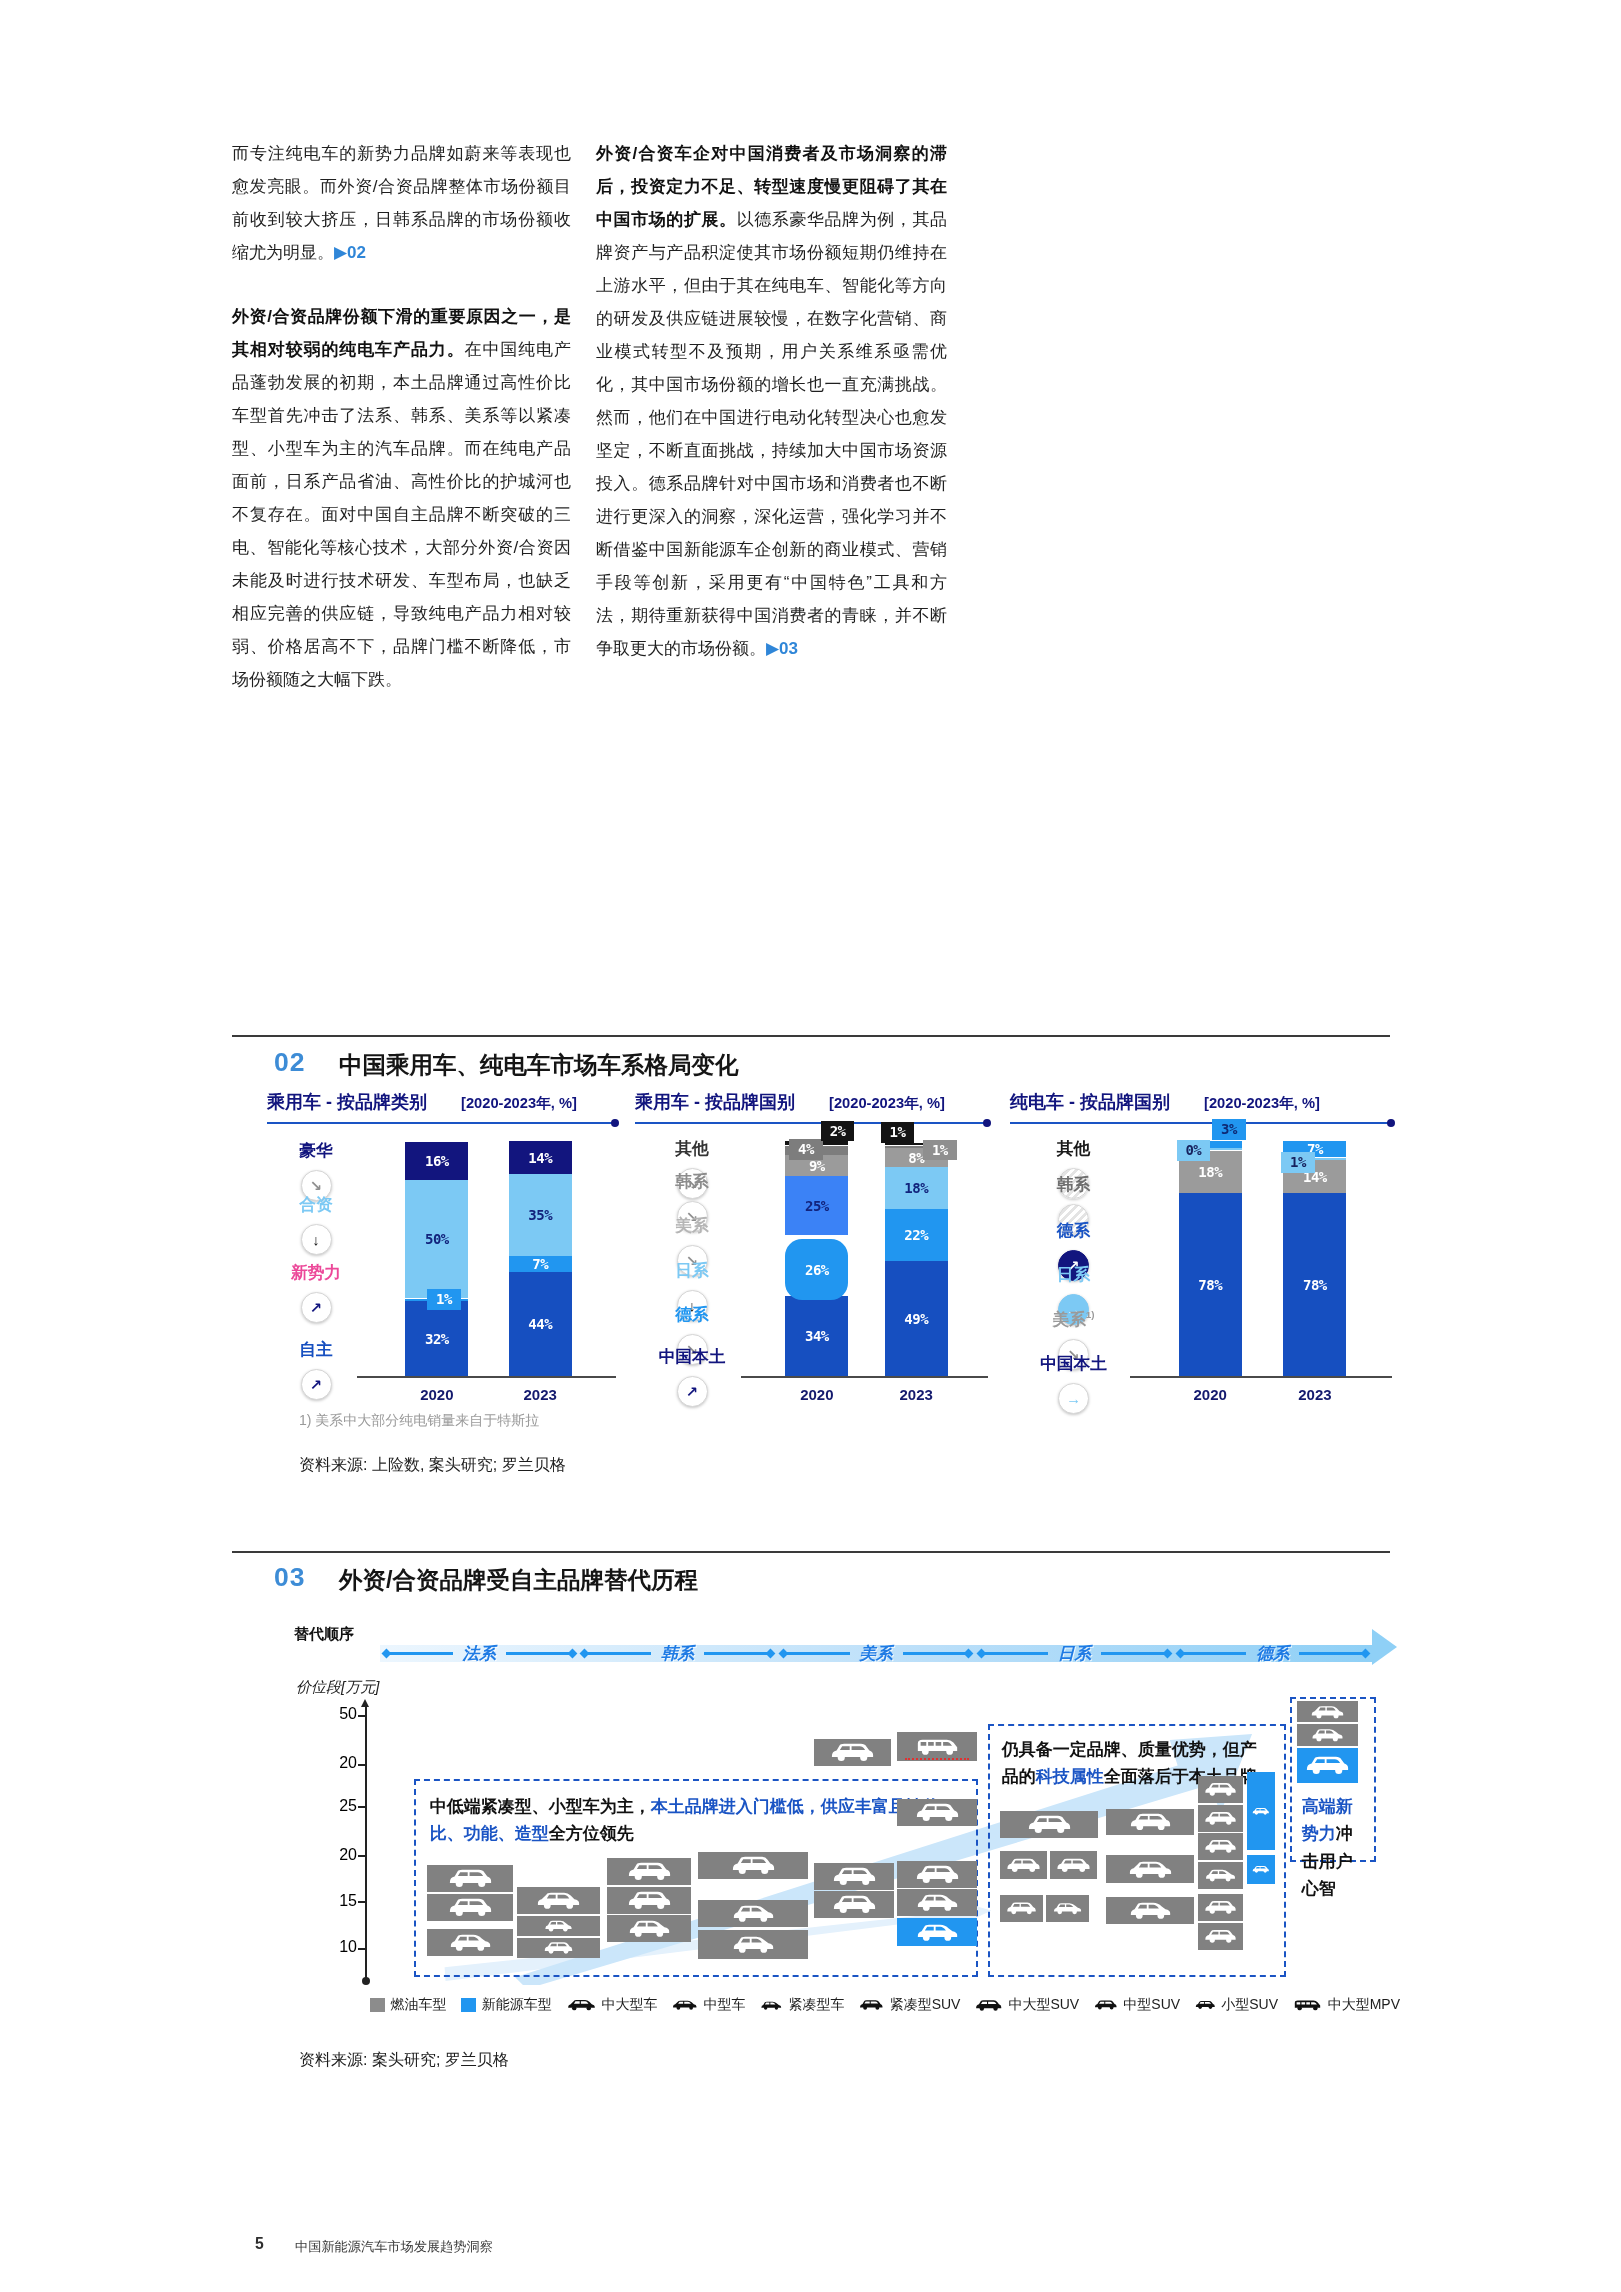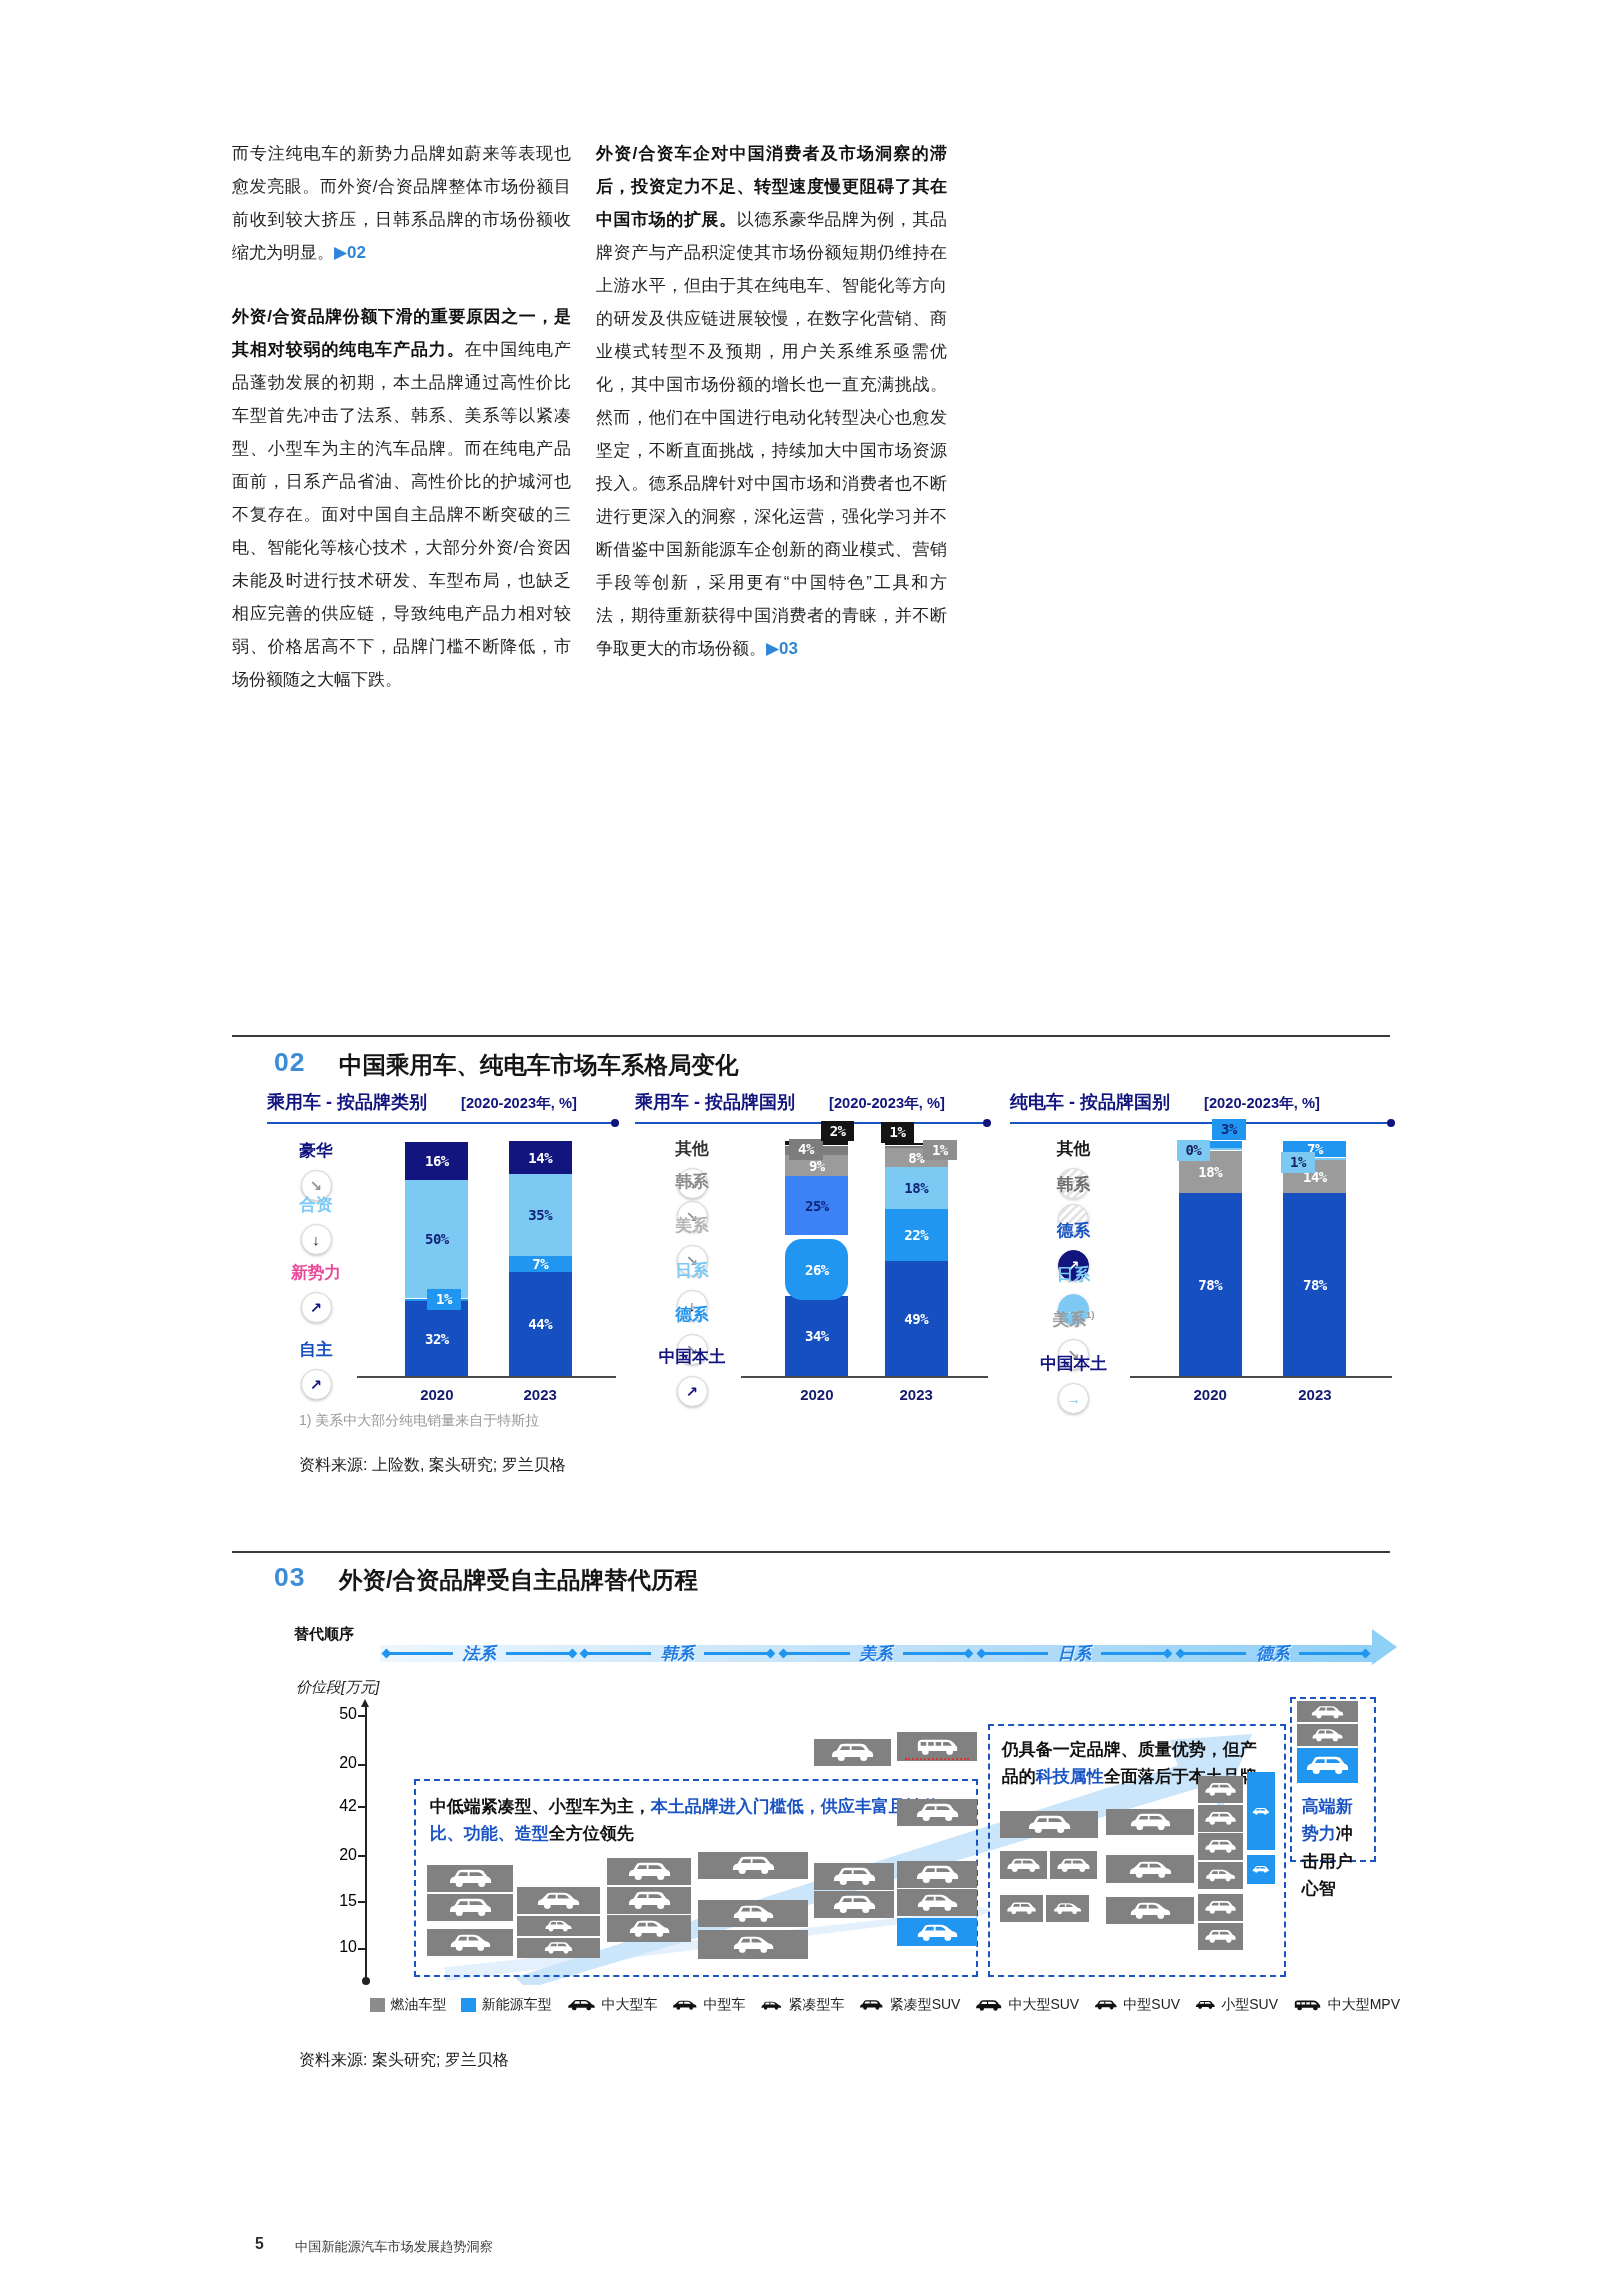--- a/index.html
+++ b/index.html
@@ -353,21 +353,21 @@
     </div>
   <div class="band-tip"></div>
 </div>
 <div class="ylab">价位段[万元]</div>
 <div class="yaxis"></div>
 <div id="yticks">
     <div class="ytick" style="left: 316px; top: 1705px;">50</div>
     <div class="ydash" style="left: 358px; top: 1715px;"></div>
     <div class="ytick" style="left: 316px; top: 1754px;">20</div>
     <div class="ydash" style="left: 358px; top: 1764px;"></div>
-    <div class="ytick" style="left: 316px; top: 1797px;">42</div>
+    <div class="ytick" style="left: 316px; top: 1797px;">25</div>
     <div class="ydash" style="left: 358px; top: 1806px;"></div>
     <div class="ytick" style="left: 316px; top: 1846px;">20</div>
     <div class="ydash" style="left: 358px; top: 1855px;"></div>
     <div class="ytick" style="left: 316px; top: 1892px;">15</div>
     <div class="ydash" style="left: 358px; top: 1901px;"></div>
     <div class="ytick" style="left: 316px; top: 1938px;">10</div>
     <div class="ydash" style="left: 358px; top: 1948px;"></div>
   </div>
 <div class="plot" id="plot">
   <svg class="bg" width="1041" height="294" viewBox="0 0 1062 300">

